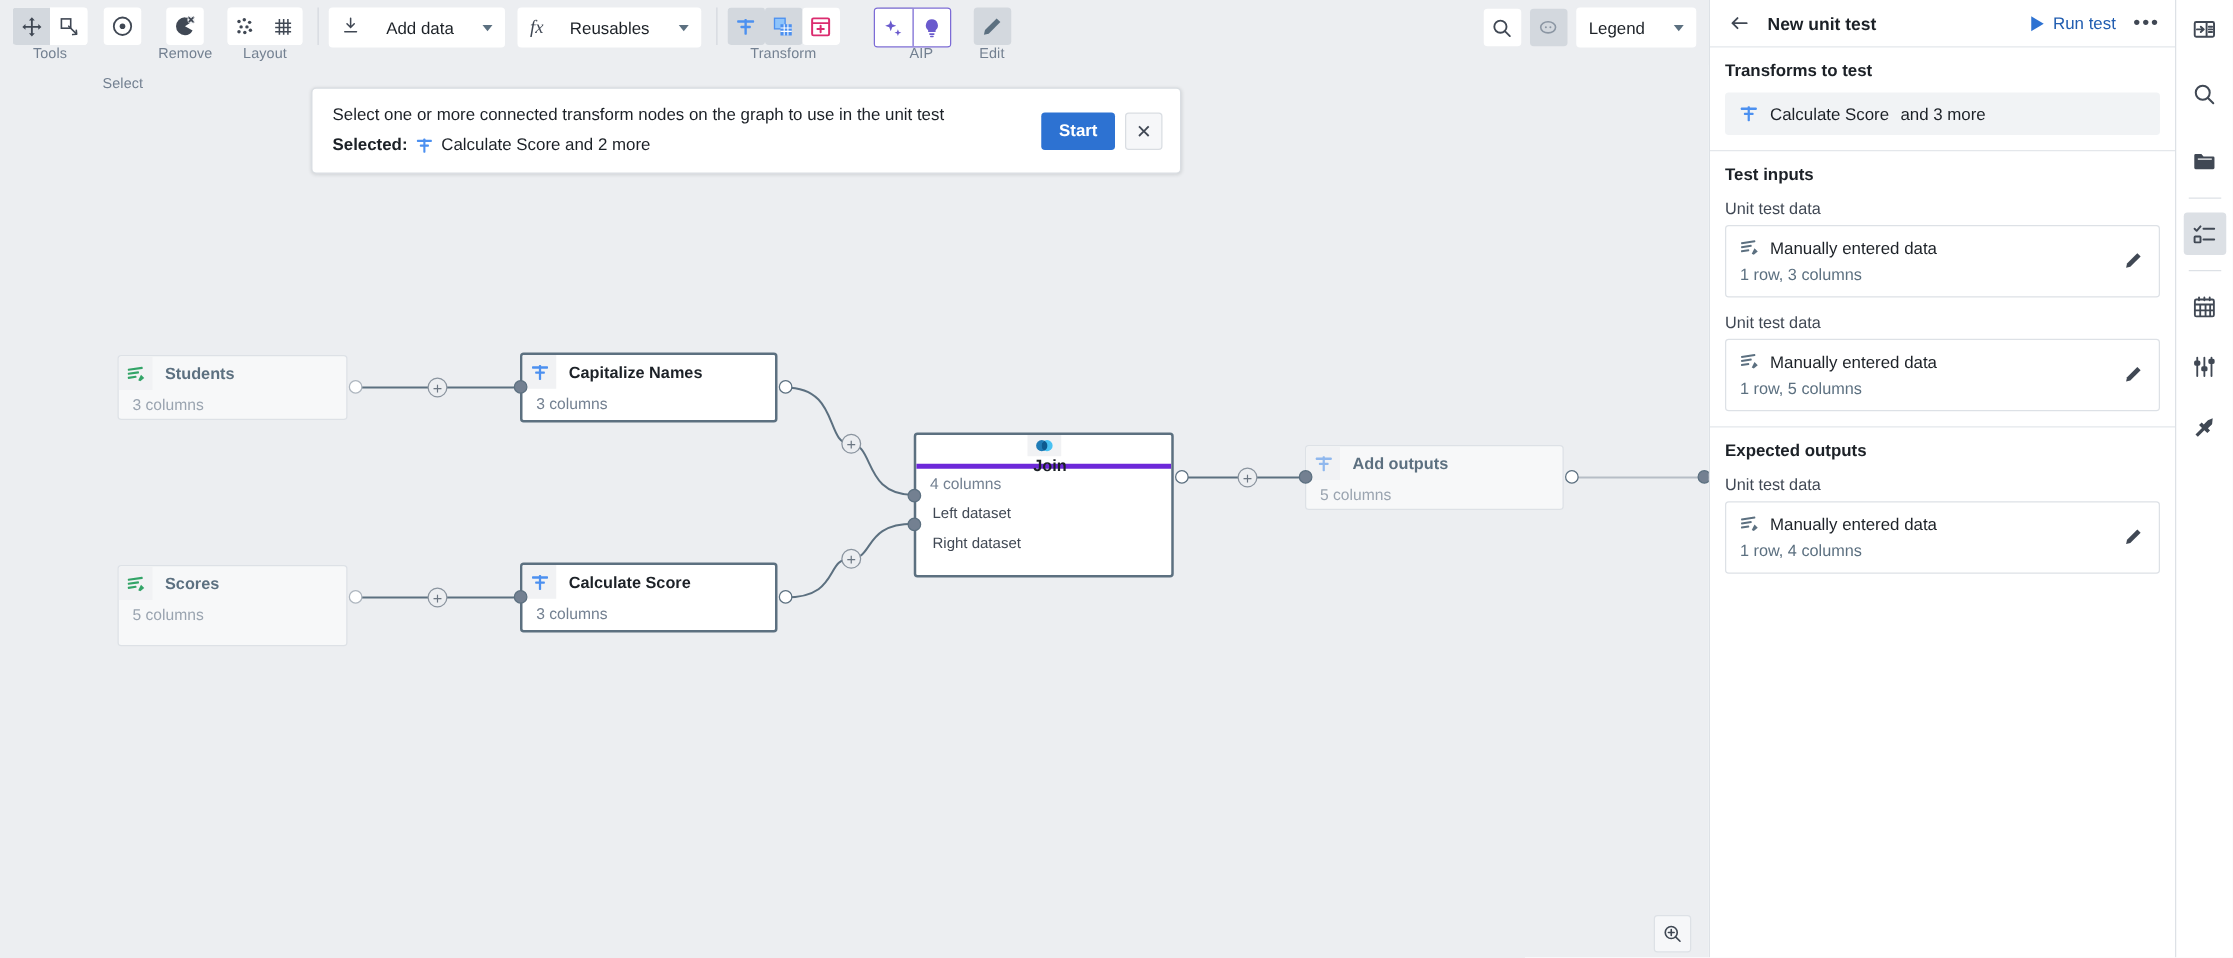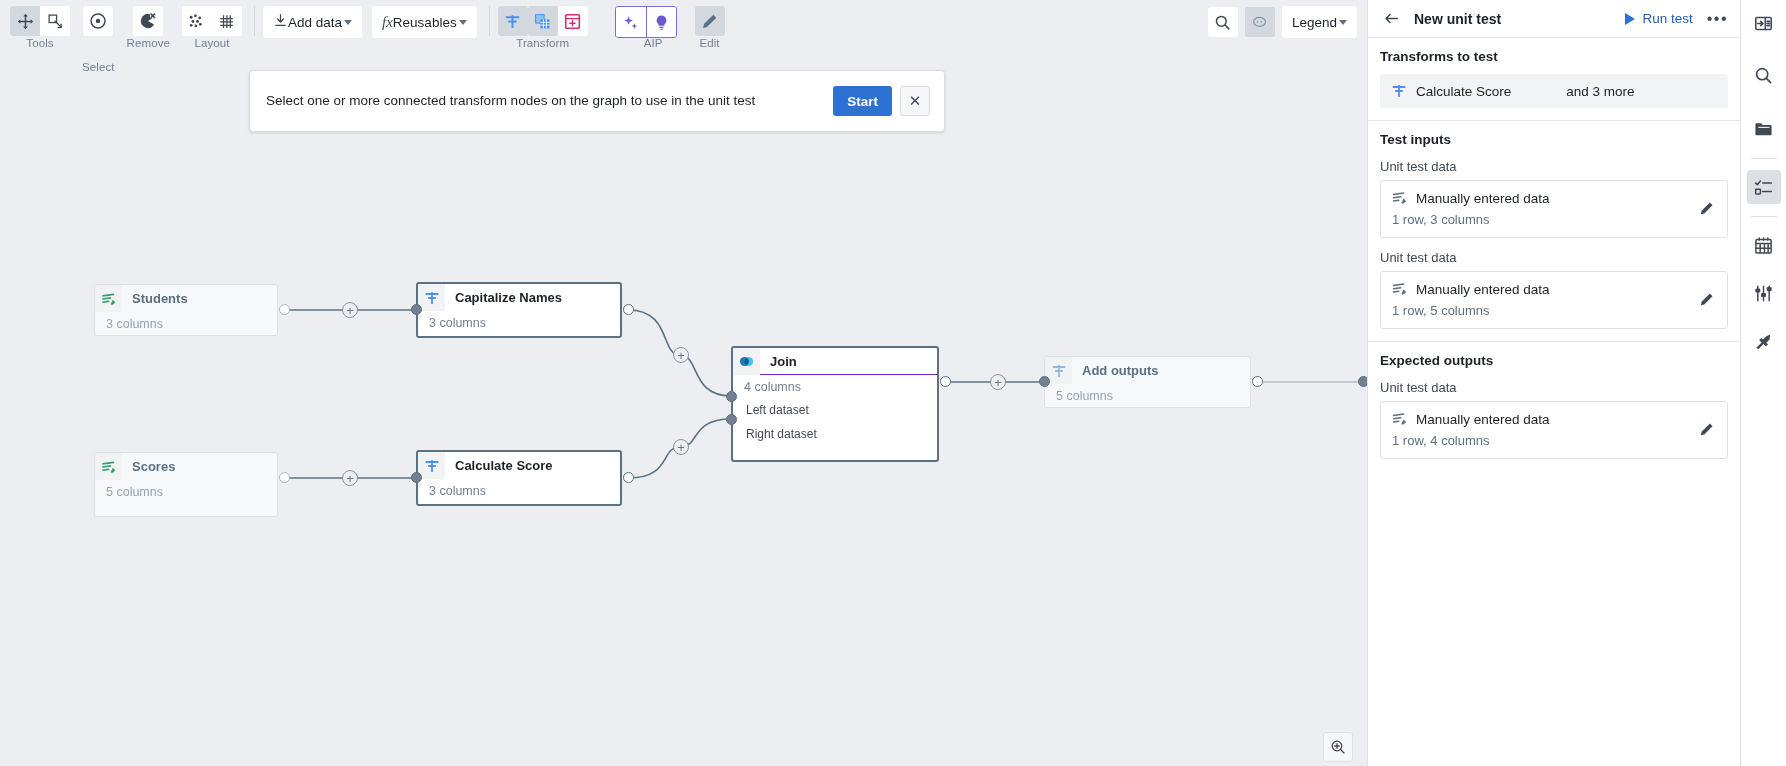--- a/index.html
+++ b/index.html
@@ -30,21 +30,21 @@
     display: flex; align-items: center; justify-content: center;
     border: none; cursor: pointer;
   }
   .tb-btn.active { background: #d3d8de; }
   .tb-btn svg { display: block; }
   .tb-pair { display: flex; background: #ffffff; border-radius: 3px; overflow: hidden; }
   .tb-pair .tb-btn { border-radius: 0; }
   .tb-sep { width: 1px; height: 30px; background: #d3d8de; margin: 0 8px; align-self: flex-start; }
   .tb-dropdown {
     height: 30px; background: #ffffff; border-radius: 3px;
-    display: flex; align-items: center; gap: 0; padding: 16px 10px;
+    display: flex; align-items: center; gap: 21px; padding: 16px 10px;
     font-size: 13.5px; color: #1c2127; cursor: pointer; white-space: nowrap;
   }
   .caret { width: 0; height: 0; border-left: 4.5px solid transparent; border-right: 4.5px solid transparent; border-top: 5.5px solid #5c7080; margin-left: 2px; }
   .tb-spacer { flex: 1; }
   .tb-right { display: flex; align-items: center; gap: 7px; padding-top: 0px; }
   .tb-aip-box { display: flex; border: 1px solid #7c6bd6; border-radius: 3px; overflow: hidden; }
   .tb-aip-box .tb-btn { background:#ffffff; border-radius: 0; }
   .tb-aip-box .tb-btn + .tb-btn { border-left: 1px solid #7c6bd6; }
   .tb-transform-group { display: flex; border-radius: 3px; overflow: hidden; }
 
@@ -122,21 +122,21 @@
 
   .rp-section { padding: 11px 12px 12px 12px; }
   .rp-section + .rp-section { border-top: 1px solid #e4e7eb; }
   .rp-h { font-size: 13.5px; font-weight: 700; color: #1c2127; margin-bottom: 10px; }
   .rp-sub { font-size: 13px; color: #404854; margin: 12px 0 6px 0; }
   .rp-sub:first-of-type { margin-top: 0; }
   .rp-chip {
     background: #f1f3f5; border-radius: 3px; padding: 9px 11px;
     display: flex; align-items: center; gap: 9px; font-size: 13.5px; color: #1c2127; cursor: pointer;
   }
-  .rp-chip .cs-more { color: #1c2127; margin-left: 46px; }
+  .rp-chip .cs-more { color: #1c2127; }
   .rp-card {
     border: 1px solid #dde1e6; border-radius: 3px; padding: 9px 11px 10px 11px;
     display: flex; align-items: flex-start; cursor: pointer; background: #fff;
   }
   .rp-card-body { flex: 1; }
   .rp-card-t { font-size: 13.5px; color: #1c2127; display: flex; align-items: center; gap: 8px; }
   .rp-card-s { font-size: 13px; color: #5c7080; margin-top: 6px; }
   .rp-pencil { width: 20px; height: 20px; display: flex; align-items: center; justify-content: center; align-self: center; cursor: pointer; }
 
   
@@ -344,20 +344,31 @@
         <div class="tb-dropdown">
           <span>Legend</span>
           <span class="caret"></span>
         </div>
       </div>
     </div>
 
     <div class="banner">
       <div class="banner-text">
         <div class="banner-line1">Select one or more connected transform nodes on the graph to use in the unit test</div>
+        <div class="banner-line2">
+          <b>Selected:</b>
+          <span style="display:inline-flex;">
+            <svg width="15" height="15" viewBox="0 0 16 16" fill="#4c90f0">
+              <rect x="1.6" y="3" width="12.8" height="1.9" rx="0.6"></rect>
+              <rect x="4.1" y="7.1" width="7.8" height="1.9" rx="0.6"></rect>
+              <rect x="7.1" y="2" width="1.8" height="12" rx="0.6"></rect>
+            </svg>
+          </span>
+          <span>Calculate Score and 2 more</span>
+        </div>
       </div>
       <button class="btn-start">Start</button>
       <div class="btn-close-banner">✕</div>
     </div>
 
     <div class="canvas">
 
       <svg class="edges">
 
         <path d="M 285 258 L 415 258" stroke="#5c7080" stroke-width="1.6" fill="none"></path>
@@ -435,21 +446,21 @@
           </div>
           <div class="node-title">Calculate Score</div>
         </div>
         <div class="node-sub">3 columns</div>
       </div>
       <div class="port filled" style="left:411px; top:420px;"></div>
       <div class="port" style="left:623px; top:420px;"></div>
       <div class="plus-handle" style="left:673px; top:387px;">+</div>
 
       <div class="node selected" style="left:731px; top:294px; width:208px; height:116px;">
-        <div class="node-head" style="border-bottom:1px solid #6d28d9;">
+        <div class="node-head" style="border-bottom:4px solid #6d28d9;flex-direction:column;">
           <div class="node-icon">
             <svg width="17" height="17" viewBox="0 0 16 16">
               <circle cx="6" cy="8" r="4.2" fill="#1f7bb6"></circle>
               <circle cx="10" cy="8" r="4.2" fill="#48c1f2"></circle>
               <path d="M8 4.3 A4.2 4.2 0 0 0 8 11.7 A4.2 4.2 0 0 0 8 4.3 Z" fill="#0d5a8f"></path>
             </svg>
           </div>
           <div class="node-title">Join</div>
         </div>
         <div class="node-sub">4 columns</div>

